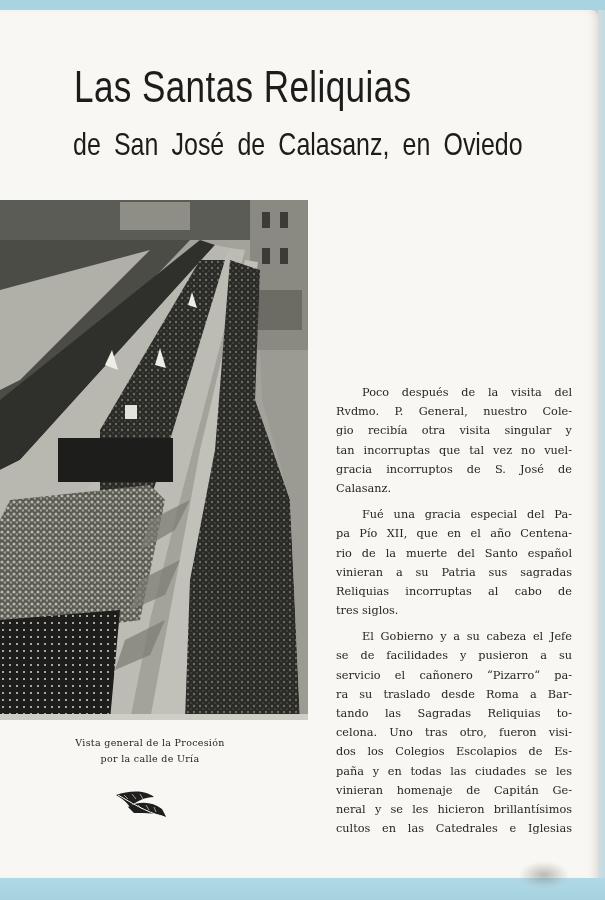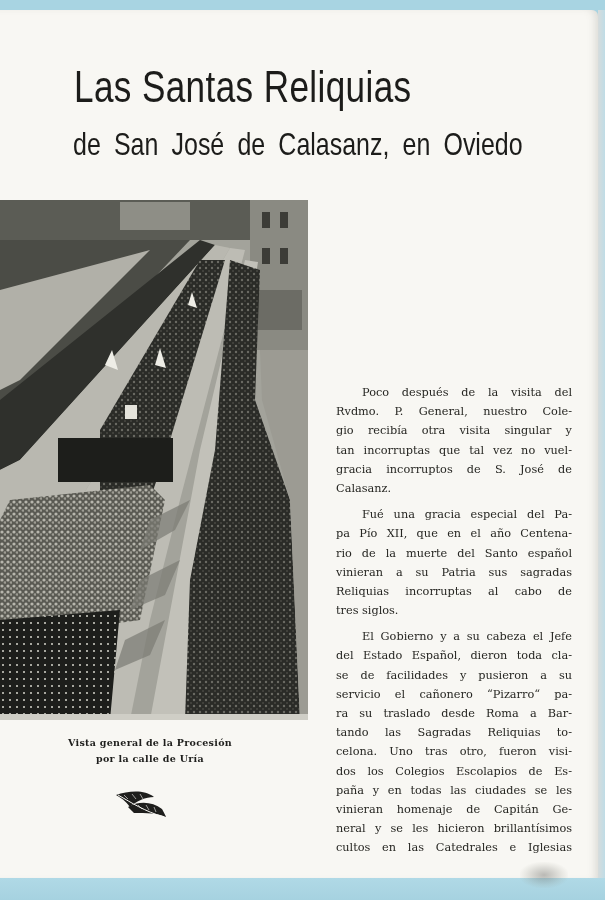--- a/index.html
+++ b/index.html
@@ -75,21 +75,21 @@
       overflow: hidden;
       background: #8d8d86;
     }
     .photo svg { display: block; }
     .caption {
       position: absolute;
       left: 40px; top: 735px;
       width: 220px;
       text-align: center;
       font-family: "DejaVu Serif", serif;
-      font-weight: bold;
+      font-weight: normal;
       font-size: 9.5px;
       line-height: 16px;
       color: #1e1e1c;
       letter-spacing: 0.3px;
     }
     .caption span { display: block; white-space: nowrap; }
     .ornament {
       position: absolute;
       left: 114px; top: 789px;
       width: 54px; height: 30px;
@@ -226,21 +226,20 @@
   <div class="para">
     <span class="line indent">Fué una gracia especial del Pa-</span>
     <span class="line">pa Pío XII, que en el año Centena-</span>
     <span class="line">rio de la muerte del Santo español</span>
     <span class="line">vinieran a su Patria sus sagradas</span>
     <span class="line">Reliquias incorruptas al cabo de</span>
     <span class="line last">tres siglos.</span>
   </div>
   <div class="para">
     <span class="line indent">El Gobierno y a su cabeza el Jefe</span>
-    <span class="line">del Estado Español, dieron toda cla-</span>
     <span class="line">se de facilidades y pusieron a su</span>
     <span class="line">servicio el cañonero “Pizarro“ pa-</span>
     <span class="line">ra su traslado desde Roma a Bar-</span>
     <span class="line">tando las Sagradas Reliquias to-</span>
     <span class="line">celona. Uno tras otro, fueron visi-</span>
     <span class="line">dos los Colegios Escolapios de Es-</span>
     <span class="line">paña y en todas las ciudades se les</span>
     <span class="line">vinieran homenaje de Capitán Ge-</span>
     <span class="line">neral y se les hicieron brillantísimos</span>
     <span class="line">cultos en las Catedrales e Iglesias</span>

